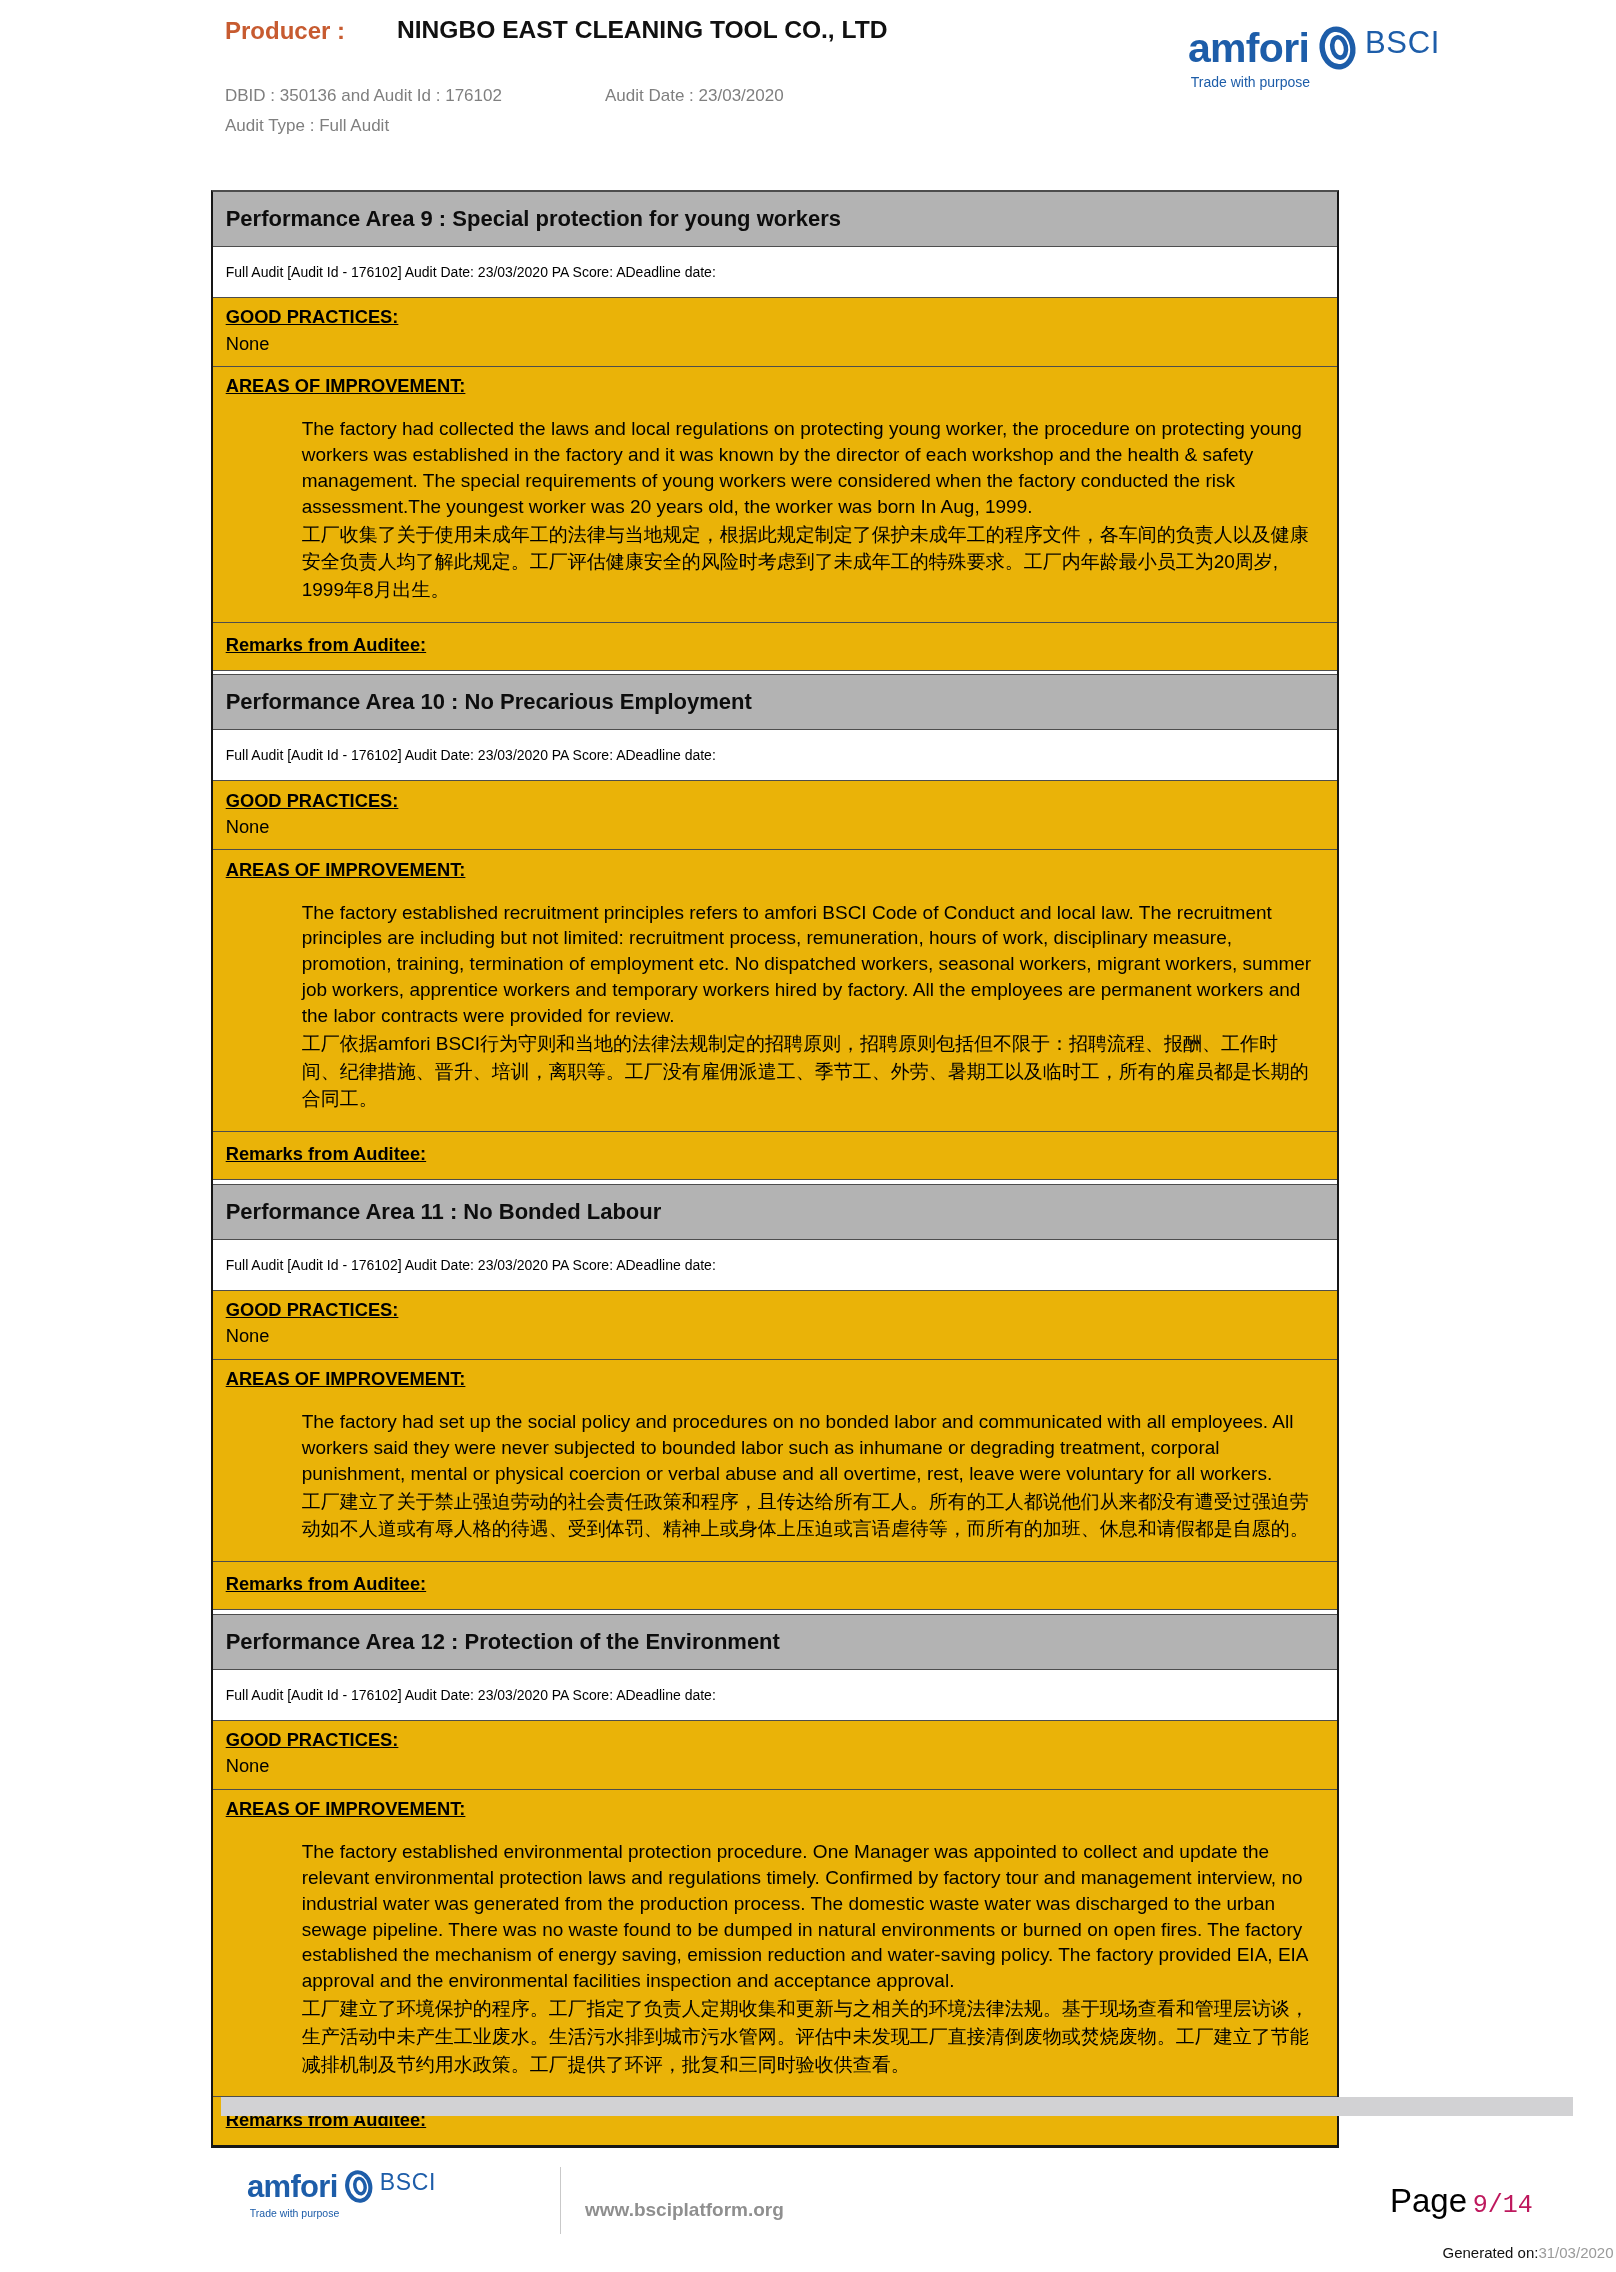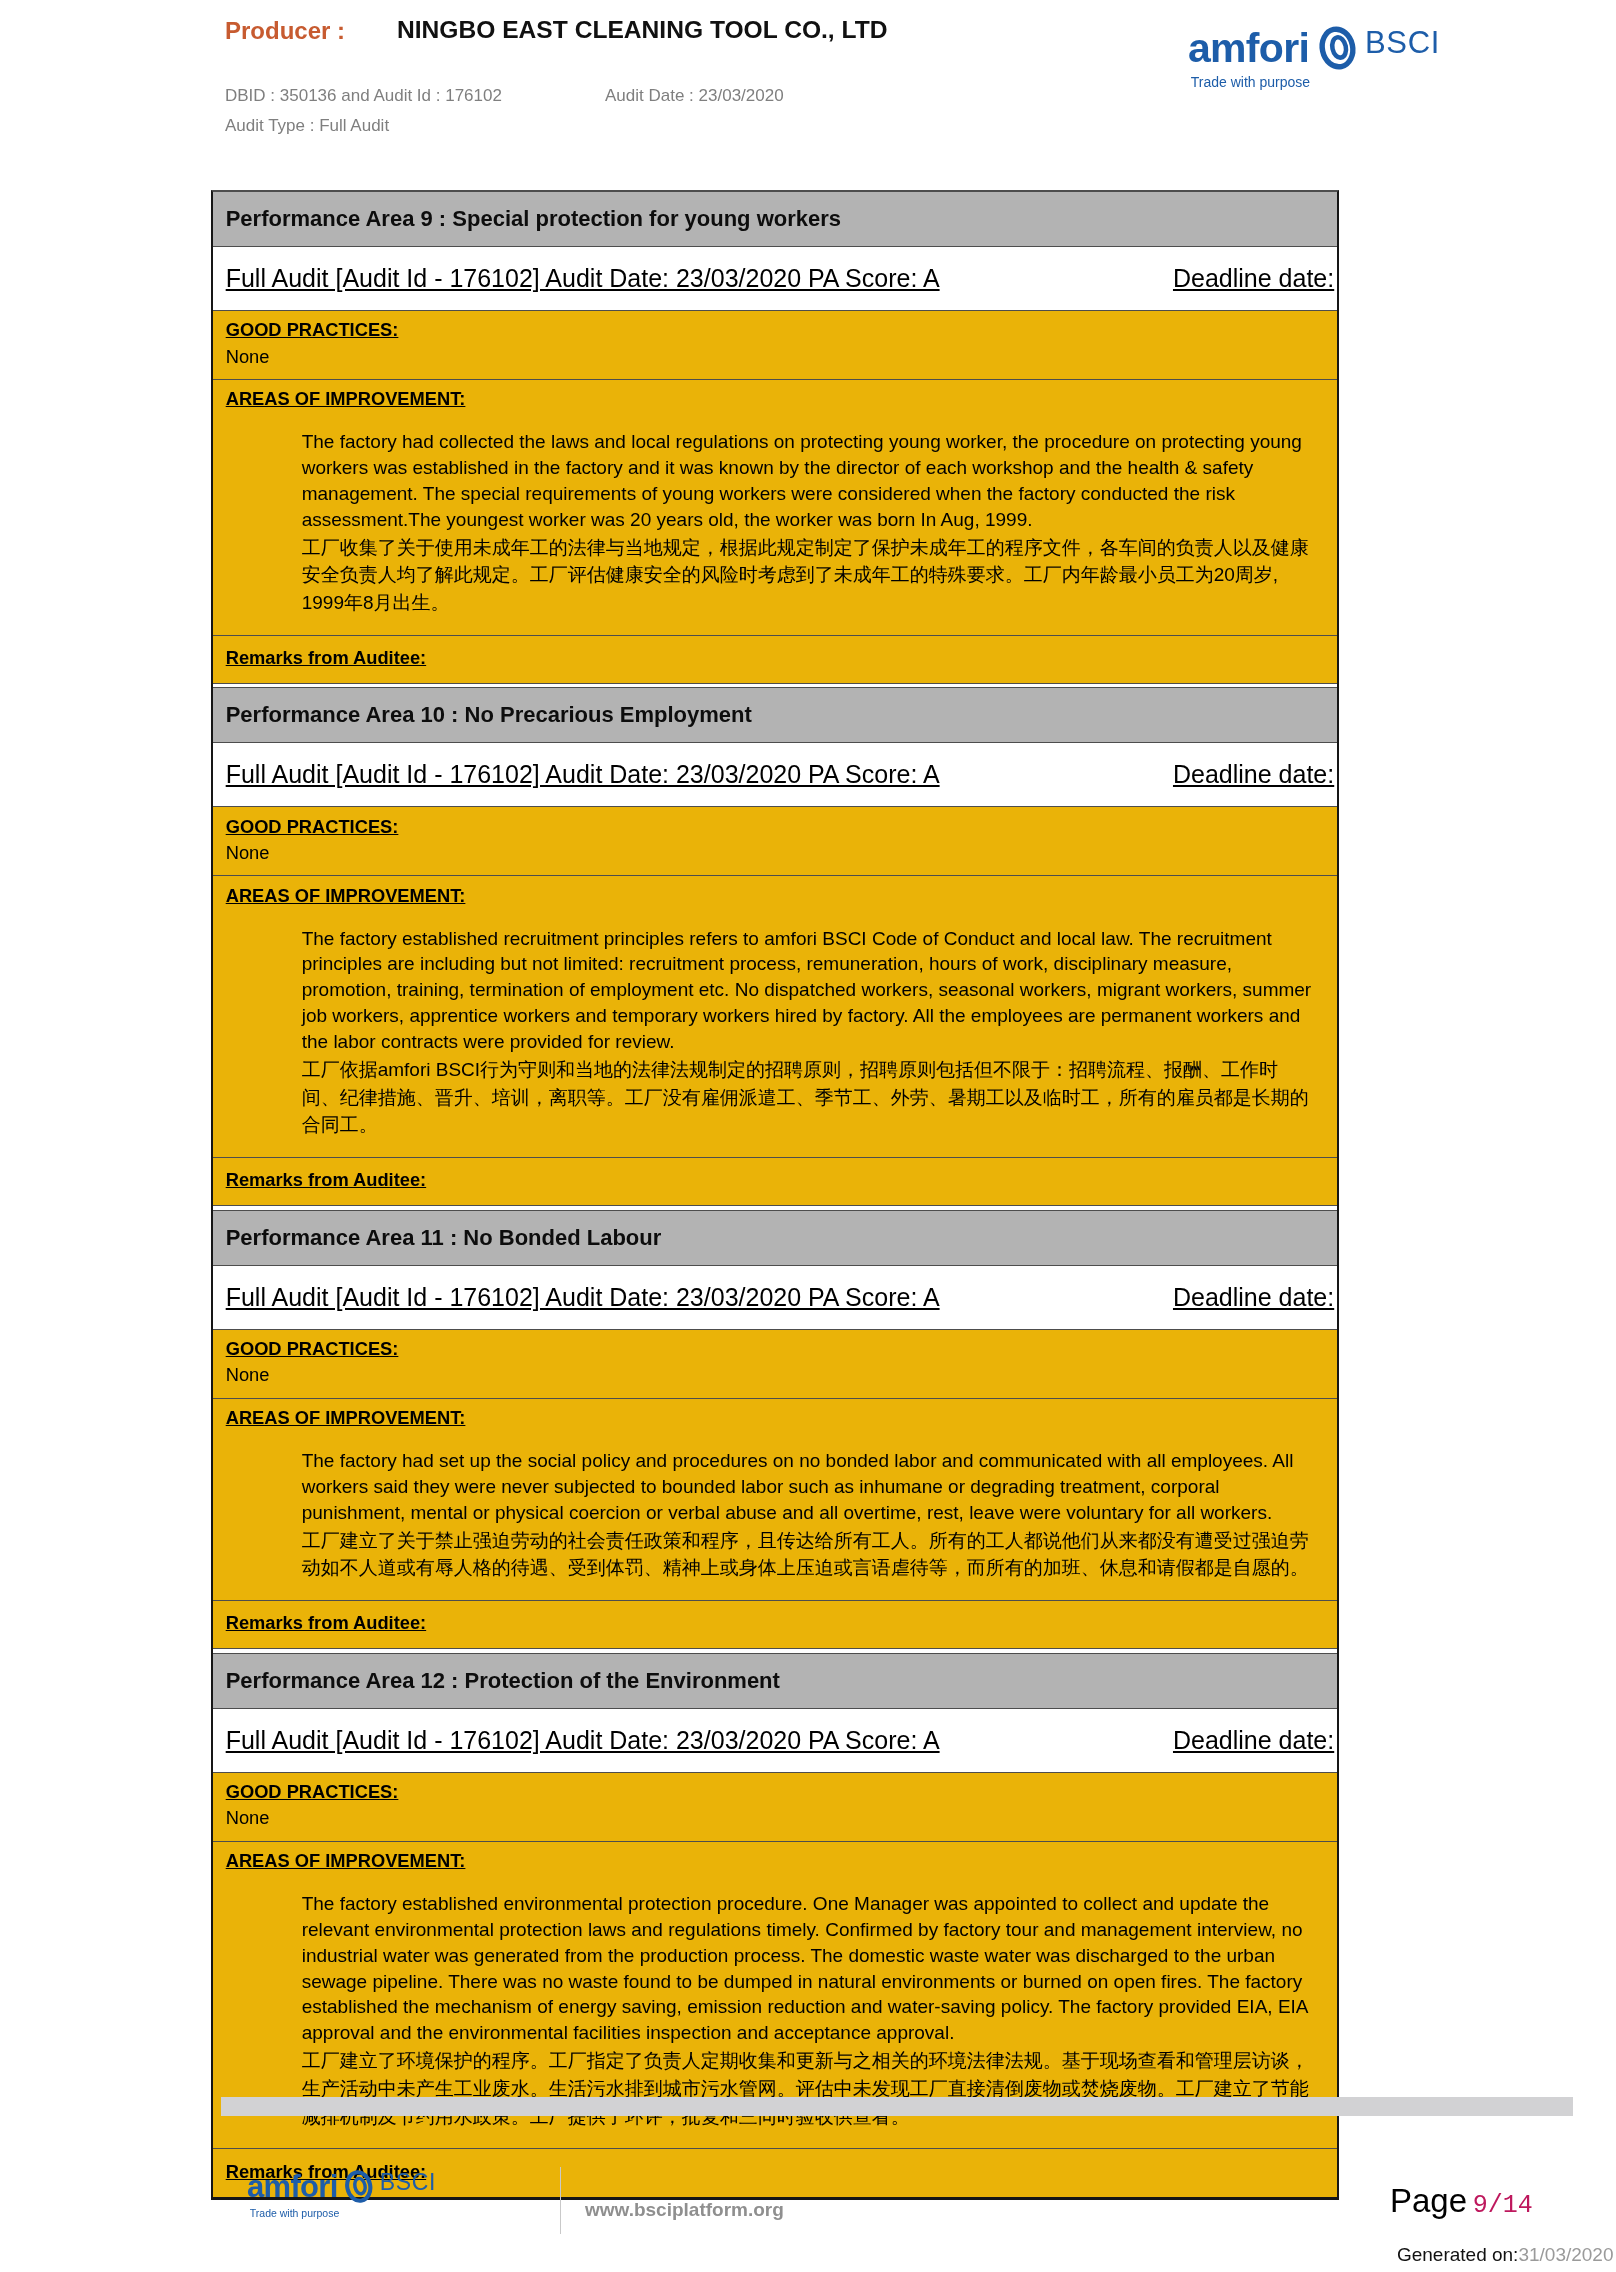--- a/index.html
+++ b/index.html
@@ -34,22 +34,22 @@
   .pa-section { border-bottom:1.4px solid #4d4d4d; }
   .pa-section + .pa-section { margin-top:3.5px; border-top:1.4px solid #4d4d4d; }
   .pa-section:last-child { border-bottom:none; }
 
   .pa-header {
     background:#b3b3b3; border-bottom:1.4px solid #4d4d4d;
     padding:14px 12.7px; font-size:22px; font-weight:bold; color:#0d0d0d;
   }
   .pa-audit-row {
     background:#ffffff; border-bottom:1.4px solid #4d4d4d;
-    display:flex; justify-content:space-between; align-items:center;
-    padding:17px 2.8px 17px 12.7px; font-size:25px;text-decoration:underline;
+    display:flex; align-items:center;
+    padding:17px 2.8px 17px 12.7px; font-size:14px;
   }
   .deadline { white-space:nowrap; }
   .pa-good, .pa-aoi, .pa-remarks { background:#eab308; }
   .pa-good { border-bottom:1.4px solid #4d4d4d; padding:8.4px 12.7px 11.2px; }
   .pa-aoi  { border-bottom:1.4px solid #4d4d4d; padding:8.4px 12.7px 18.3px; }
   .pa-remarks { padding:11.2px 12.7px 14px; }
 
   .block-label { font-size:18.3px; font-weight:bold; text-decoration:underline; }
   .gp-value { font-size:18.3px; margin-top:4.2px; }
   .aoi-body { margin-left:76px; margin-right:9.8px; margin-top:19px; }
@@ -63,21 +63,21 @@
   .logo-bottom .logo-amfori { font-size:31px; }
   .logo-bottom .logo-bsci { font-size:23px; }
   .logo-bottom .logo-tagline { font-size:10.5px; }
   .logo-bottom .logo-spiral { margin:0 6.3px; }
 
   .footer-divider { position:absolute; left:560px; top:2167px; width:1.4px; height:67px; background:#c9c9c9; }
   .footer-site { position:absolute; left:585px; top:2199px; font-size:19px; font-weight:bold; color:#8f8f8f; text-decoration:none; }
   .footer-page { position:absolute; left:1390px; top:2182px; display:flex; align-items:baseline; }
   .page-word { font-size:33px; color:#000; }
   .page-num  { font-size:25px; color:#be185d; margin-left:5.6px;font-family:Liberation Mono, monospace; }
-  .footer-generated { position:absolute; right:3.5px; top:2244px; font-size:19px; white-space:nowrap; }
+  .footer-generated { position:absolute; right:3.5px; top:2244px; font-size:15px; white-space:nowrap; }
   .gen-label { color:#111; }
   .gen-value { color:#9a9a9a; }
 </style>
 </head>
 <body>
 
 <div class="producer-label">Producer :</div>
 <div class="company-name">NINGBO EAST CLEANING TOOL CO., LTD</div>
 <div class="meta-line1">DBID : 350136 and Audit Id : 176102</div>
 <div class="meta-date">Audit Date : 23/03/2020</div>

